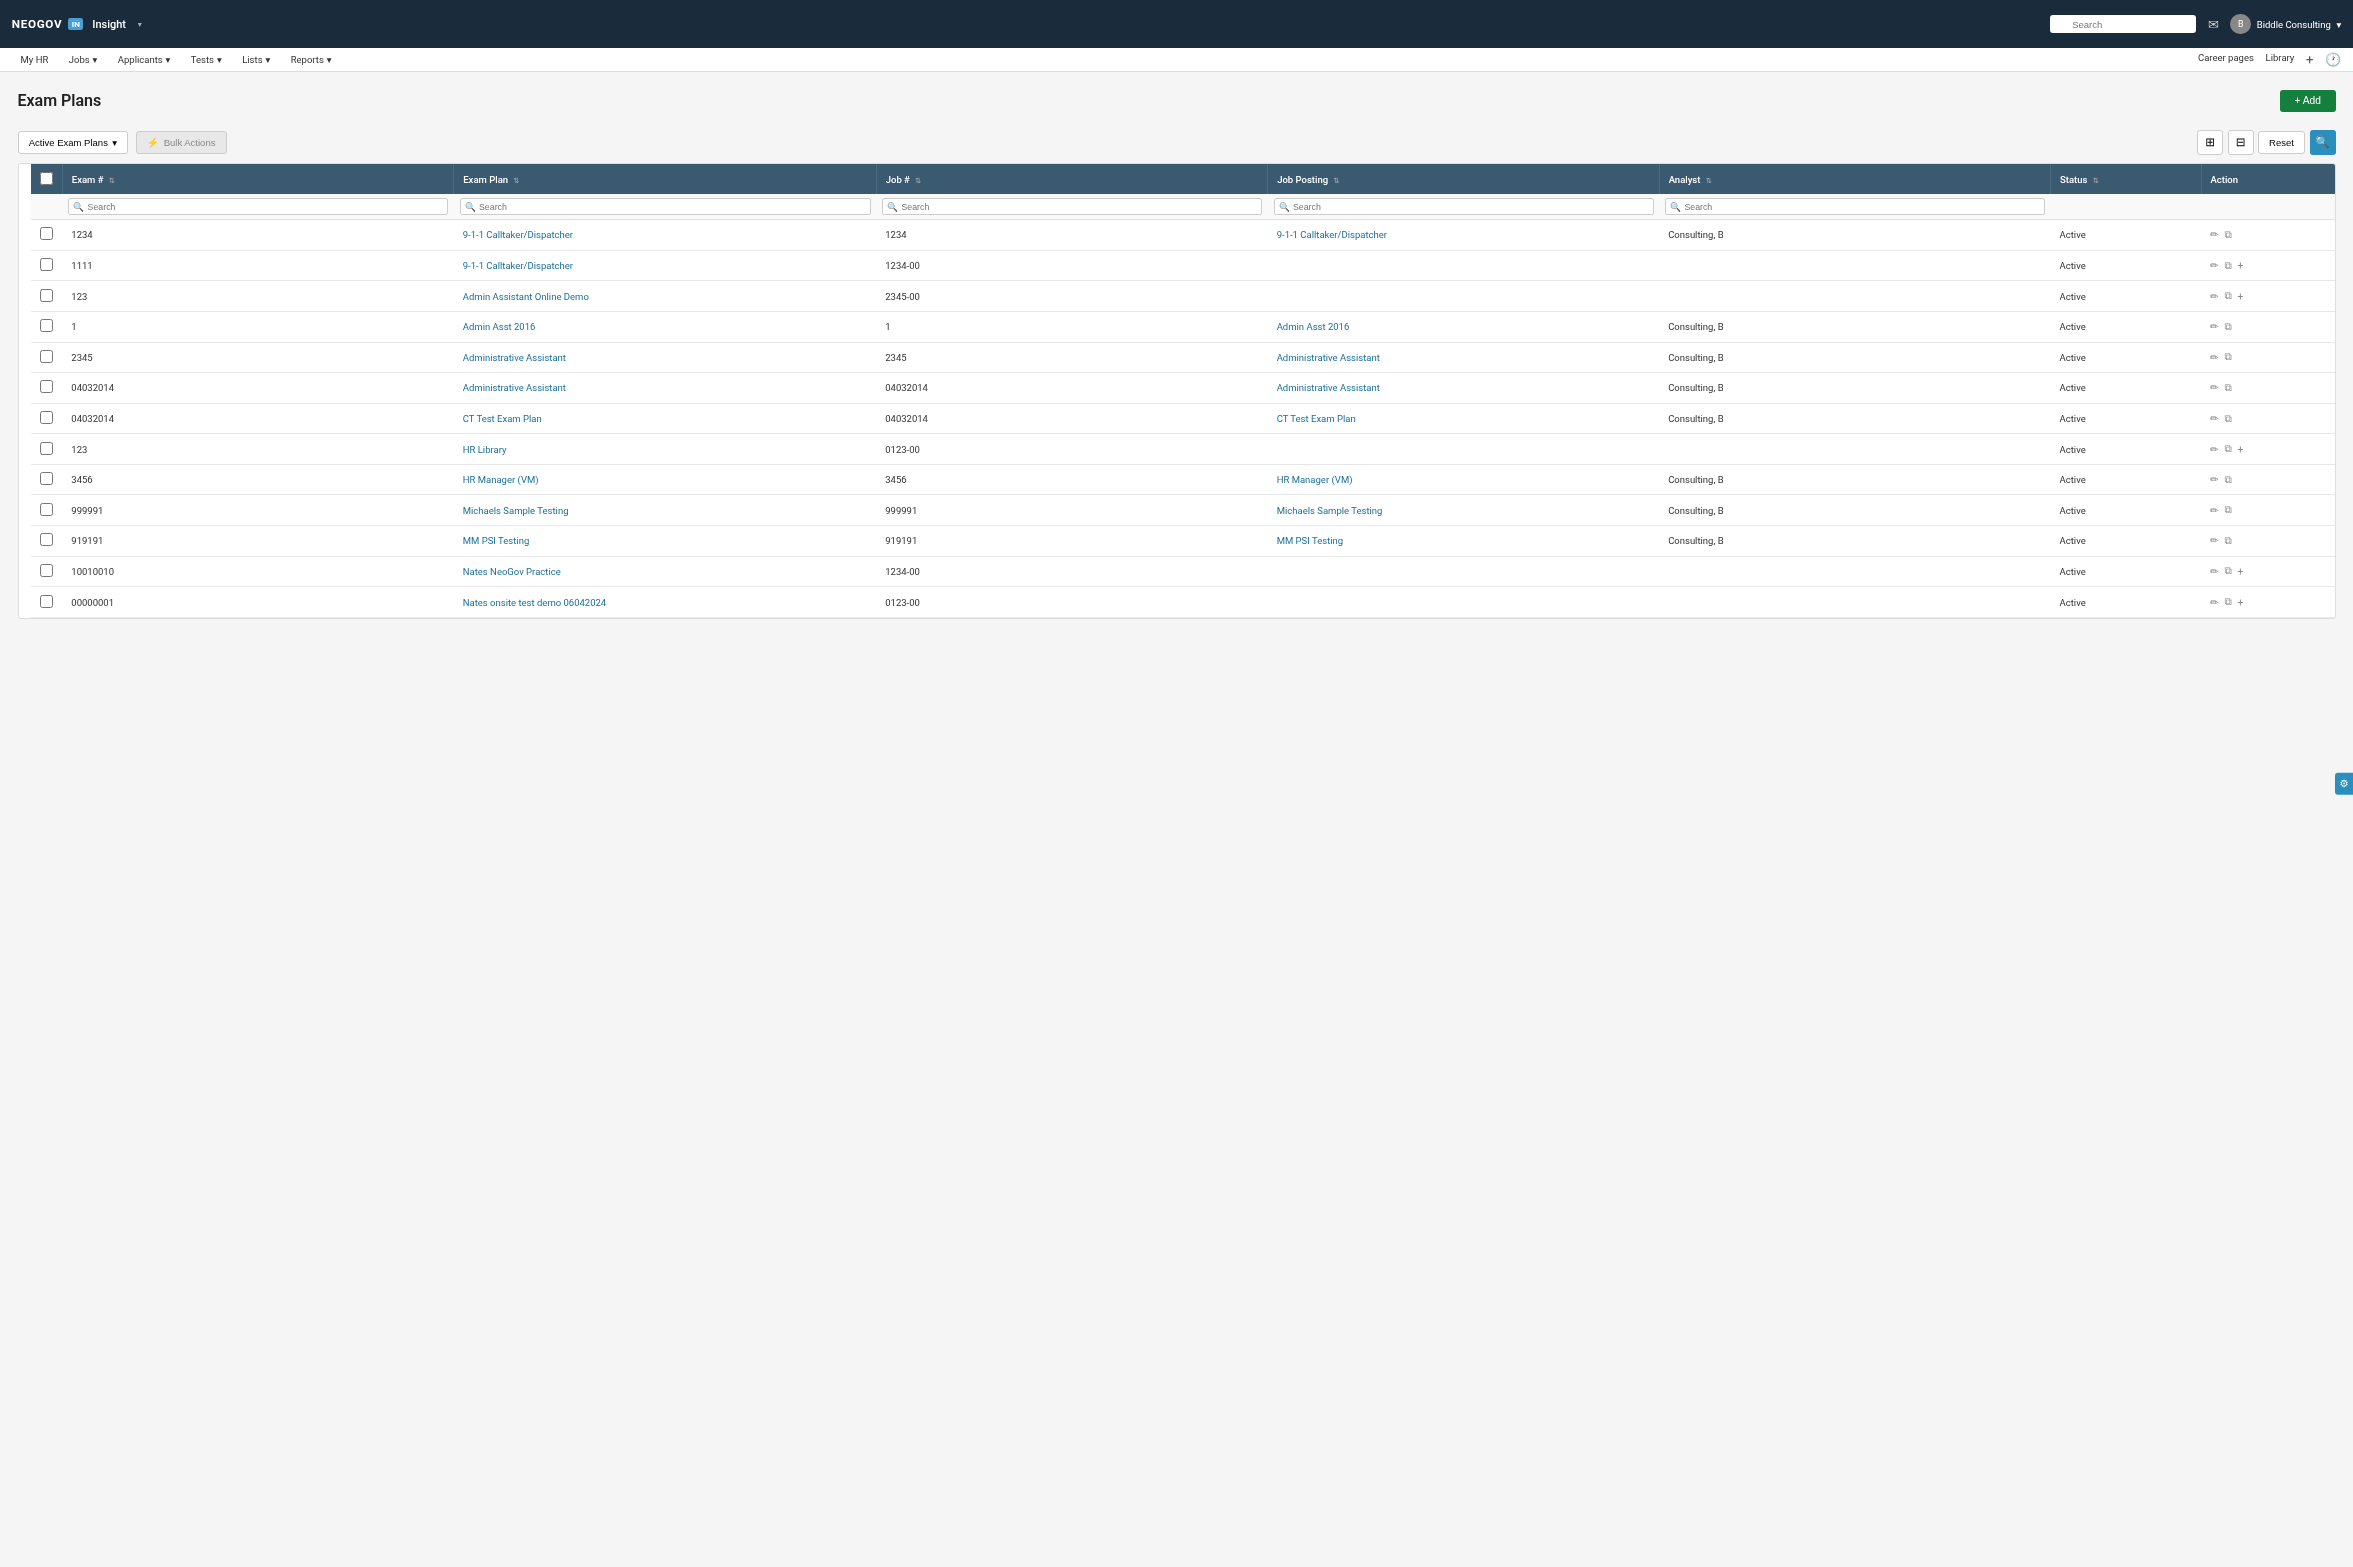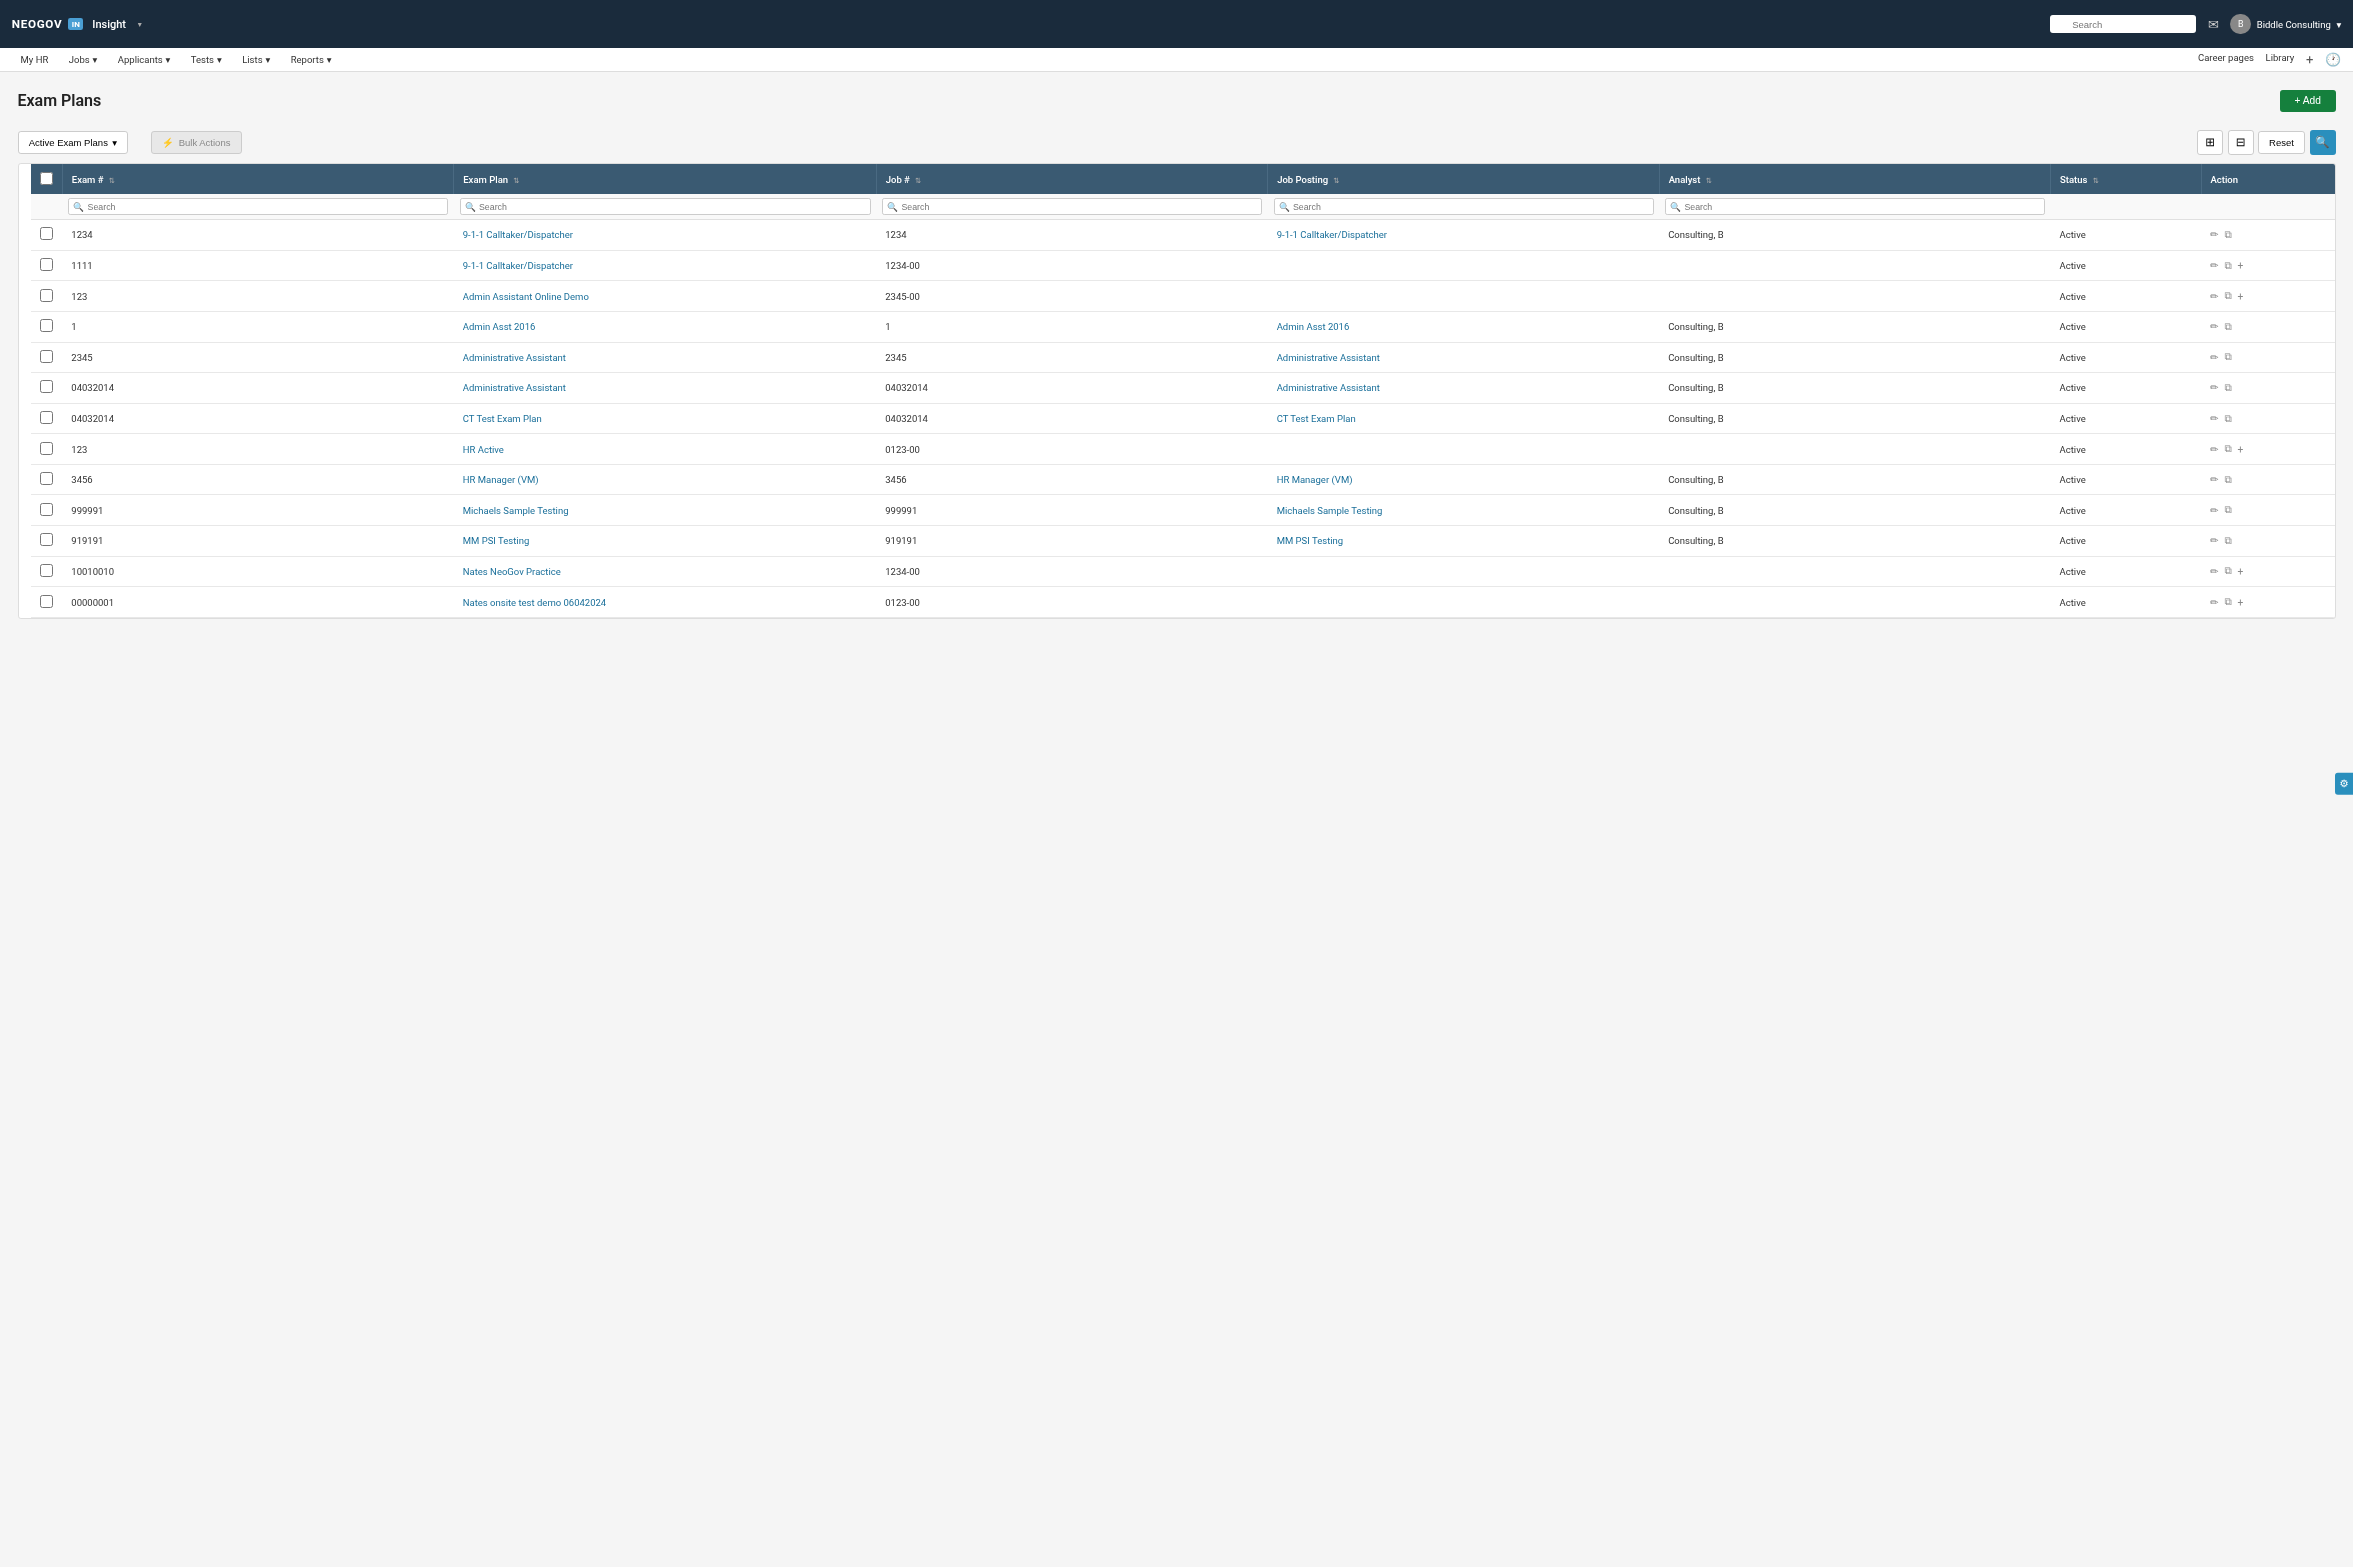--- a/index.html
+++ b/index.html
@@ -86,21 +86,21 @@
       gap: 4.4px;
     }
 
     
     .filter-row {
       display: flex;
       align-items: center;
       justify-content: space-between;
       margin-bottom: 8.8px;
     }
-    .filter-row-left { display: flex; gap: 23px; align-items: center; }
+    .filter-row-left { display: flex; gap: 8px; align-items: center; }
     .filter-row-right { display: flex; gap: 4.4px; align-items: center; }
 
     .dropdown-btn {
       background: white;
       border: 0.7px solid #ccc;
       border-radius: 2.9px;
       padding: 5.1px 10.2px;
       font-size: 9.5px;
       cursor: pointer;
       display: flex;
@@ -502,21 +502,21 @@
             <td>
               <div class="action-icons">
                 <span class="action-icon">✏</span>
                 <span class="action-icon">⧉</span>
               </div>
             </td>
           </tr>
           <tr>
             <td class="td-checkbox"><input type="checkbox" style=""></td>
             <td>123</td>
-            <td><a href="#" class="link">HR Active</a></td>
+            <td><a href="#" class="link">HR Library</a></td>
             <td>0123-00</td>
             <td></td>
             <td></td>
             <td class="status-active">Active</td>
             <td>
               <div class="action-icons">
                 <span class="action-icon">✏</span>
                 <span class="action-icon">⧉</span>
                 <span class="action-icon">+</span>
               </div>

